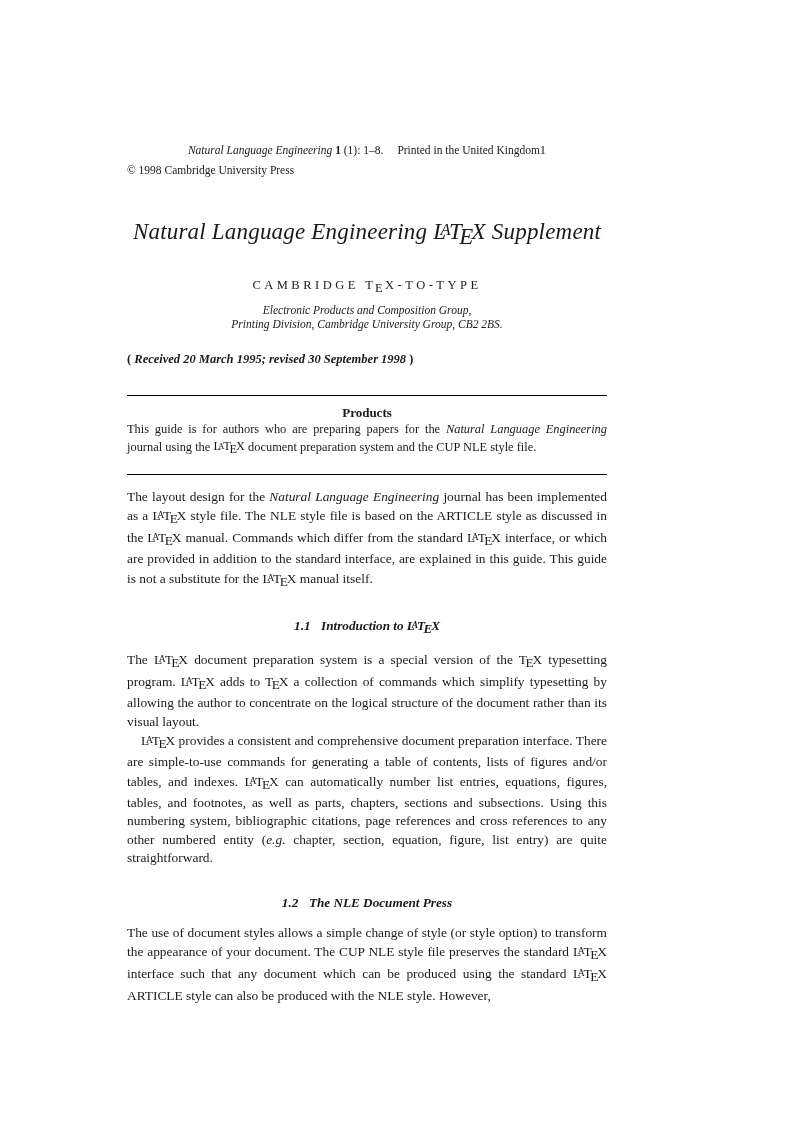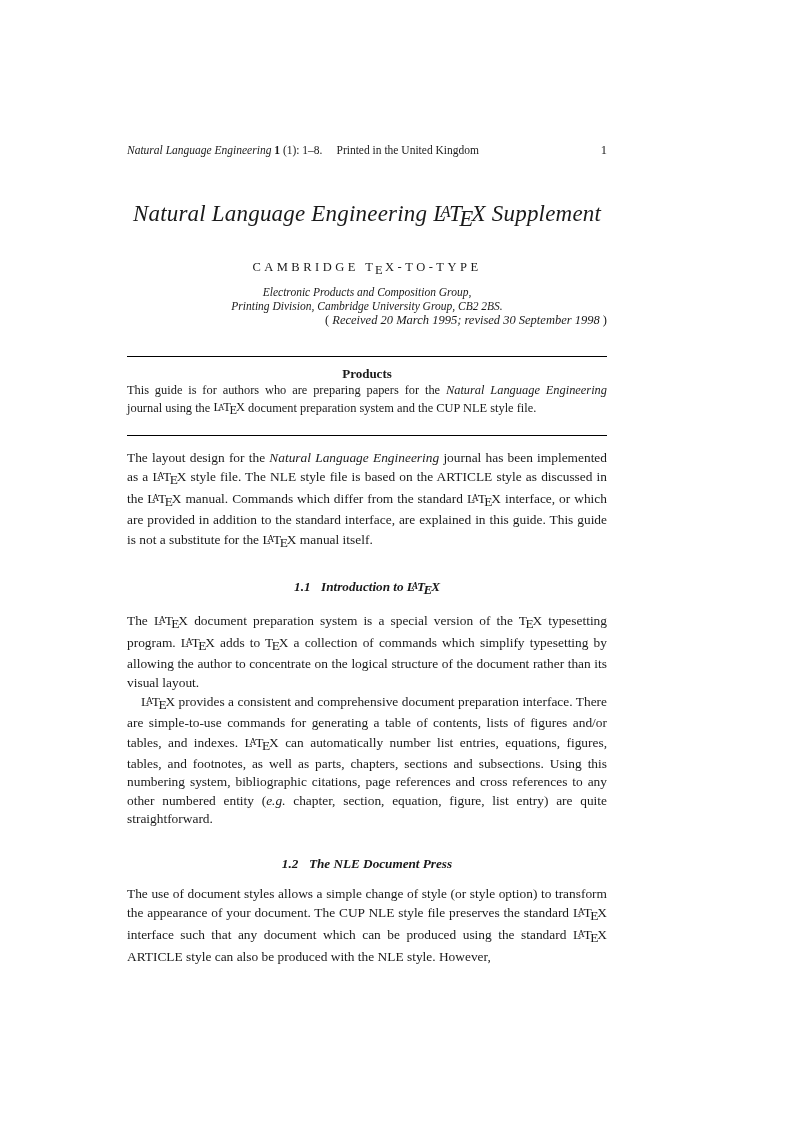--- a/index.html
+++ b/index.html
@@ -15,21 +15,21 @@
   .content {
     position: absolute;
     left: 127px;
     top: 143px;
     width: 480px;
   }
 
   
   .header-row {
     display: flex;
-    justify-content: space-between;
+    justify-content: center;
     align-items: baseline;
     font-size: 11.5px;
   }
   .header-printed { margin-left: 14px; }
   .page-number { font-size: 12.5px; }
   .copyright { font-size: 11.5px; margin-top: 6px; }
 
   
   h1.title {
     margin-top: 42px;
@@ -47,22 +47,24 @@
     letter-spacing: 0.28em;
   }
   .affiliation {
     margin-top: 7px;
     text-align: center;
     font-style: italic;
     font-size: 11.5px;
     line-height: 14px;
   }
   .received {
-    text-align: right;
+    margin-top: 21px;
+    text-align: left;
     font-size: 12.5px;
+    font-weight: bold;
   }
 
   
   hr.rule {
     border: none;
     border-top: 1.2px solid #000;
     height: 0;
     width: 100%;
   }
   .rule-top { margin-top: 28px; }
@@ -125,20 +127,21 @@
 <body>
 
 <div class="content">
 
   <div class="header-row">
     <span>
       <span><i>Natural Language Engineering</i> <b>1</b> (1): 1–8.</span><span class="header-printed">Printed in the United Kingdom</span>
     </span>
     <span class="page-number">1</span>
   </div>
+  <div class="copyright">© 1998 Cambridge University Press</div>
 
   <h1 class="title">Natural Language Engineering <span class="logo">L<span class="lgA">A</span>T<span class="lgE">E</span>X</span> Supplement</h1>
 
   <div class="author">CAMBRIDGE <span class="logo">T<span class="lgE">E</span>X</span>-TO-TYPE</div>
 
   <div class="affiliation">
     <div>Electronic Products and Composition Group,</div>
     <div>Printing Division, Cambridge University Group, CB2 2BS.</div>
   </div>
 

